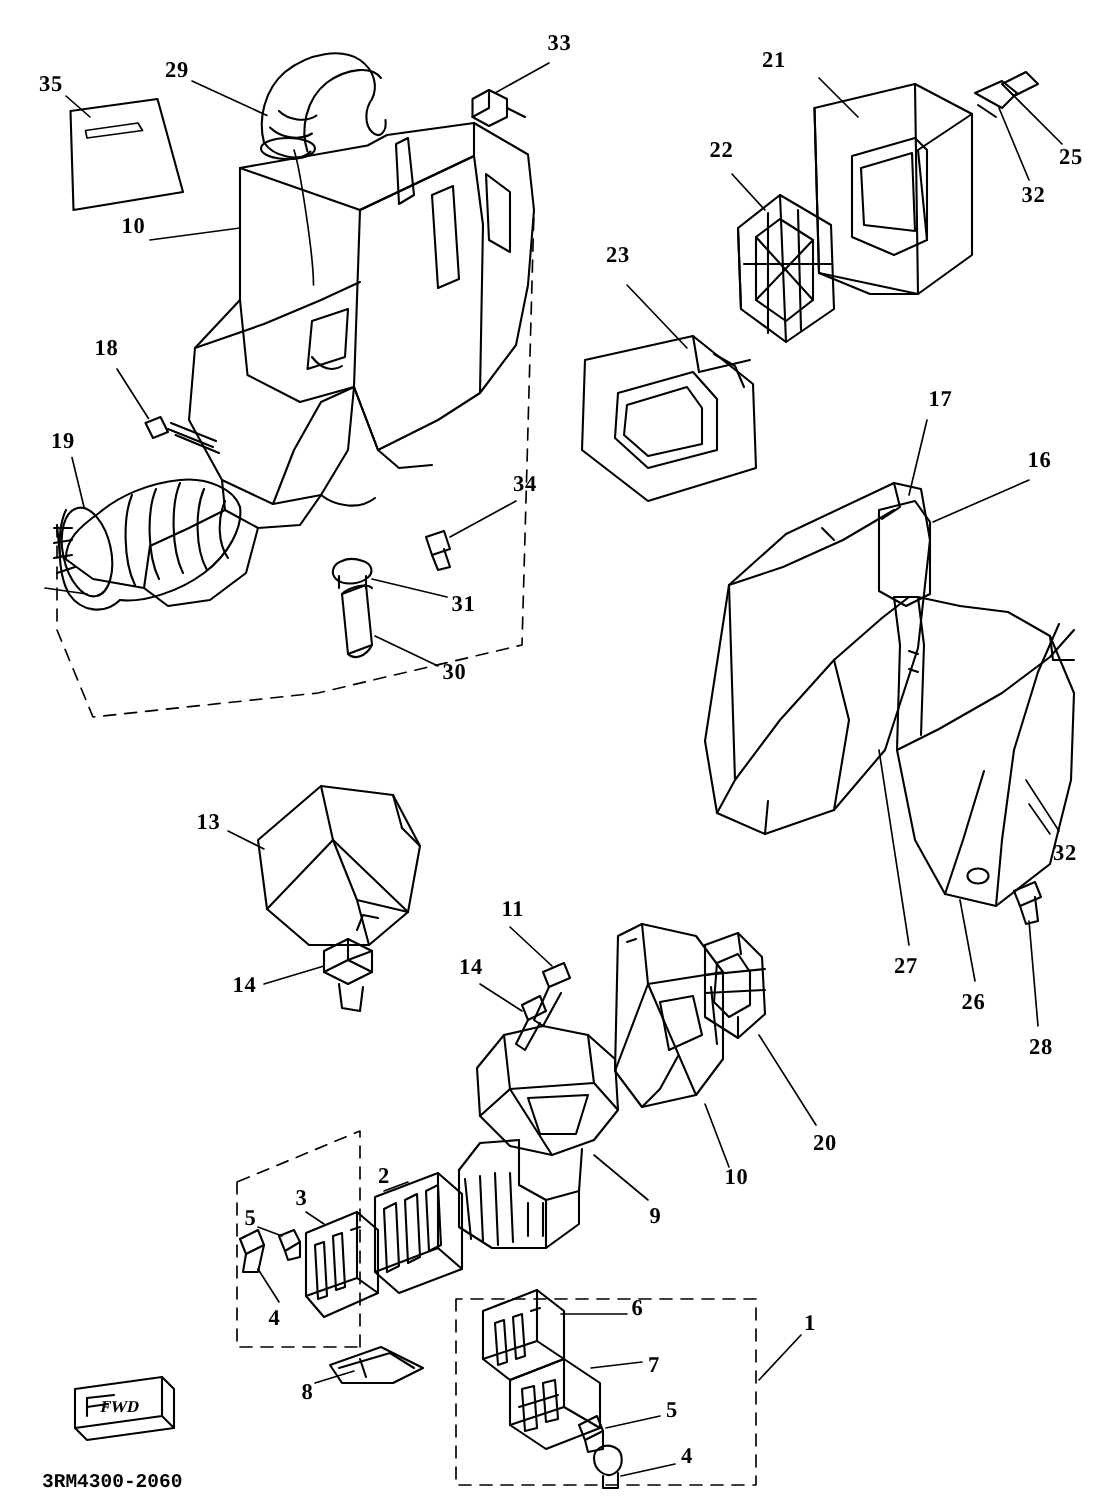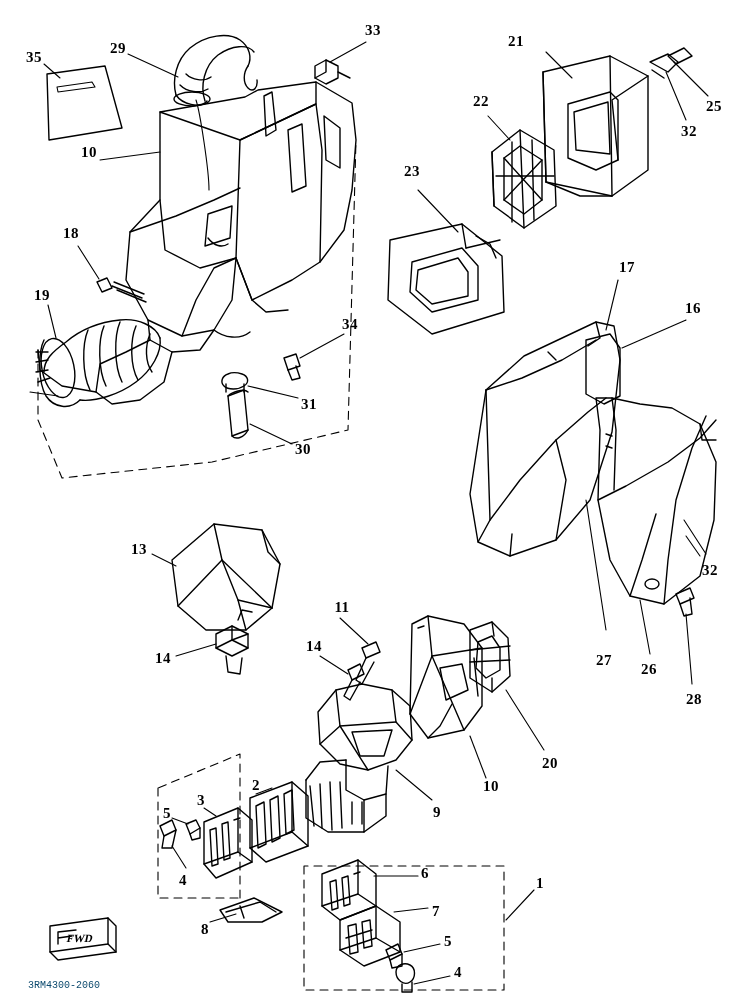--- a/index.html
+++ b/index.html
@@ -28,24 +28,24 @@
     font-size: 15px;
     font-weight: bold;
     color: #000000;
     letter-spacing: 0.5px;
     white-space: nowrap;
     transform: translate(-50%, -50%);
   }
   .partcode {
     position: absolute;
     font-family: "Liberation Mono", monospace;
-    font-size: 10px;
-    font-weight: normal;
+    font-size: 13px;
+    font-weight: bold;
     letter-spacing: 0px;
-    color: #0c4a6e;
+    color: #000000;
     white-space: nowrap;
   }
   .fwd-label {
     position: absolute;
     font-family: "Liberation Serif", serif;
     font-size: 11px;
     font-weight: bold;
     color: #000000;
     white-space: nowrap;
     transform: translate(-50%, -50%) skewX(-12deg);
@@ -396,21 +396,21 @@
   <div class="callout" style="left:412px;top:171px;">23</div>
   <div class="callout" style="left:71px;top:233px;">18</div>
   <div class="callout" style="left:627px;top:267px;">17</div>
   <div class="callout" style="left:693px;top:308px;">16</div>
   <div class="callout" style="left:42px;top:295px;">19</div>
   <div class="callout" style="left:350px;top:324px;">34</div>
   <div class="callout" style="left:309px;top:404px;">31</div>
   <div class="callout" style="left:303px;top:449px;">30</div>
   <div class="callout" style="left:710px;top:570px;">32</div>
   <div class="callout" style="left:139px;top:549px;">13</div>
-  <div class="callout" style="left:604px;top:645px;margin-top:15px;">27</div>
+  <div class="callout" style="left:604px;top:645px;">27</div>
   <div class="callout" style="left:649px;top:669px;font-family:Liberation Serif, serif;">26</div>
   <div class="callout" style="left:694px;top:699px;text-align:right;">28</div>
   <div class="callout" style="left:342px;top:607px;">11</div>
   <div class="callout" style="left:314px;top:646px;">14</div>
   <div class="callout" style="left:163px;top:658px;">14</div>
   <div class="callout" style="left:550px;top:763px;">20</div>
   <div class="callout" style="left:491px;top:786px;">10</div>
   <div class="callout" style="left:437px;top:812px;">9</div>
   <div class="callout" style="left:256px;top:785px;">2</div>
   <div class="callout" style="left:201px;top:800px;">3</div>

